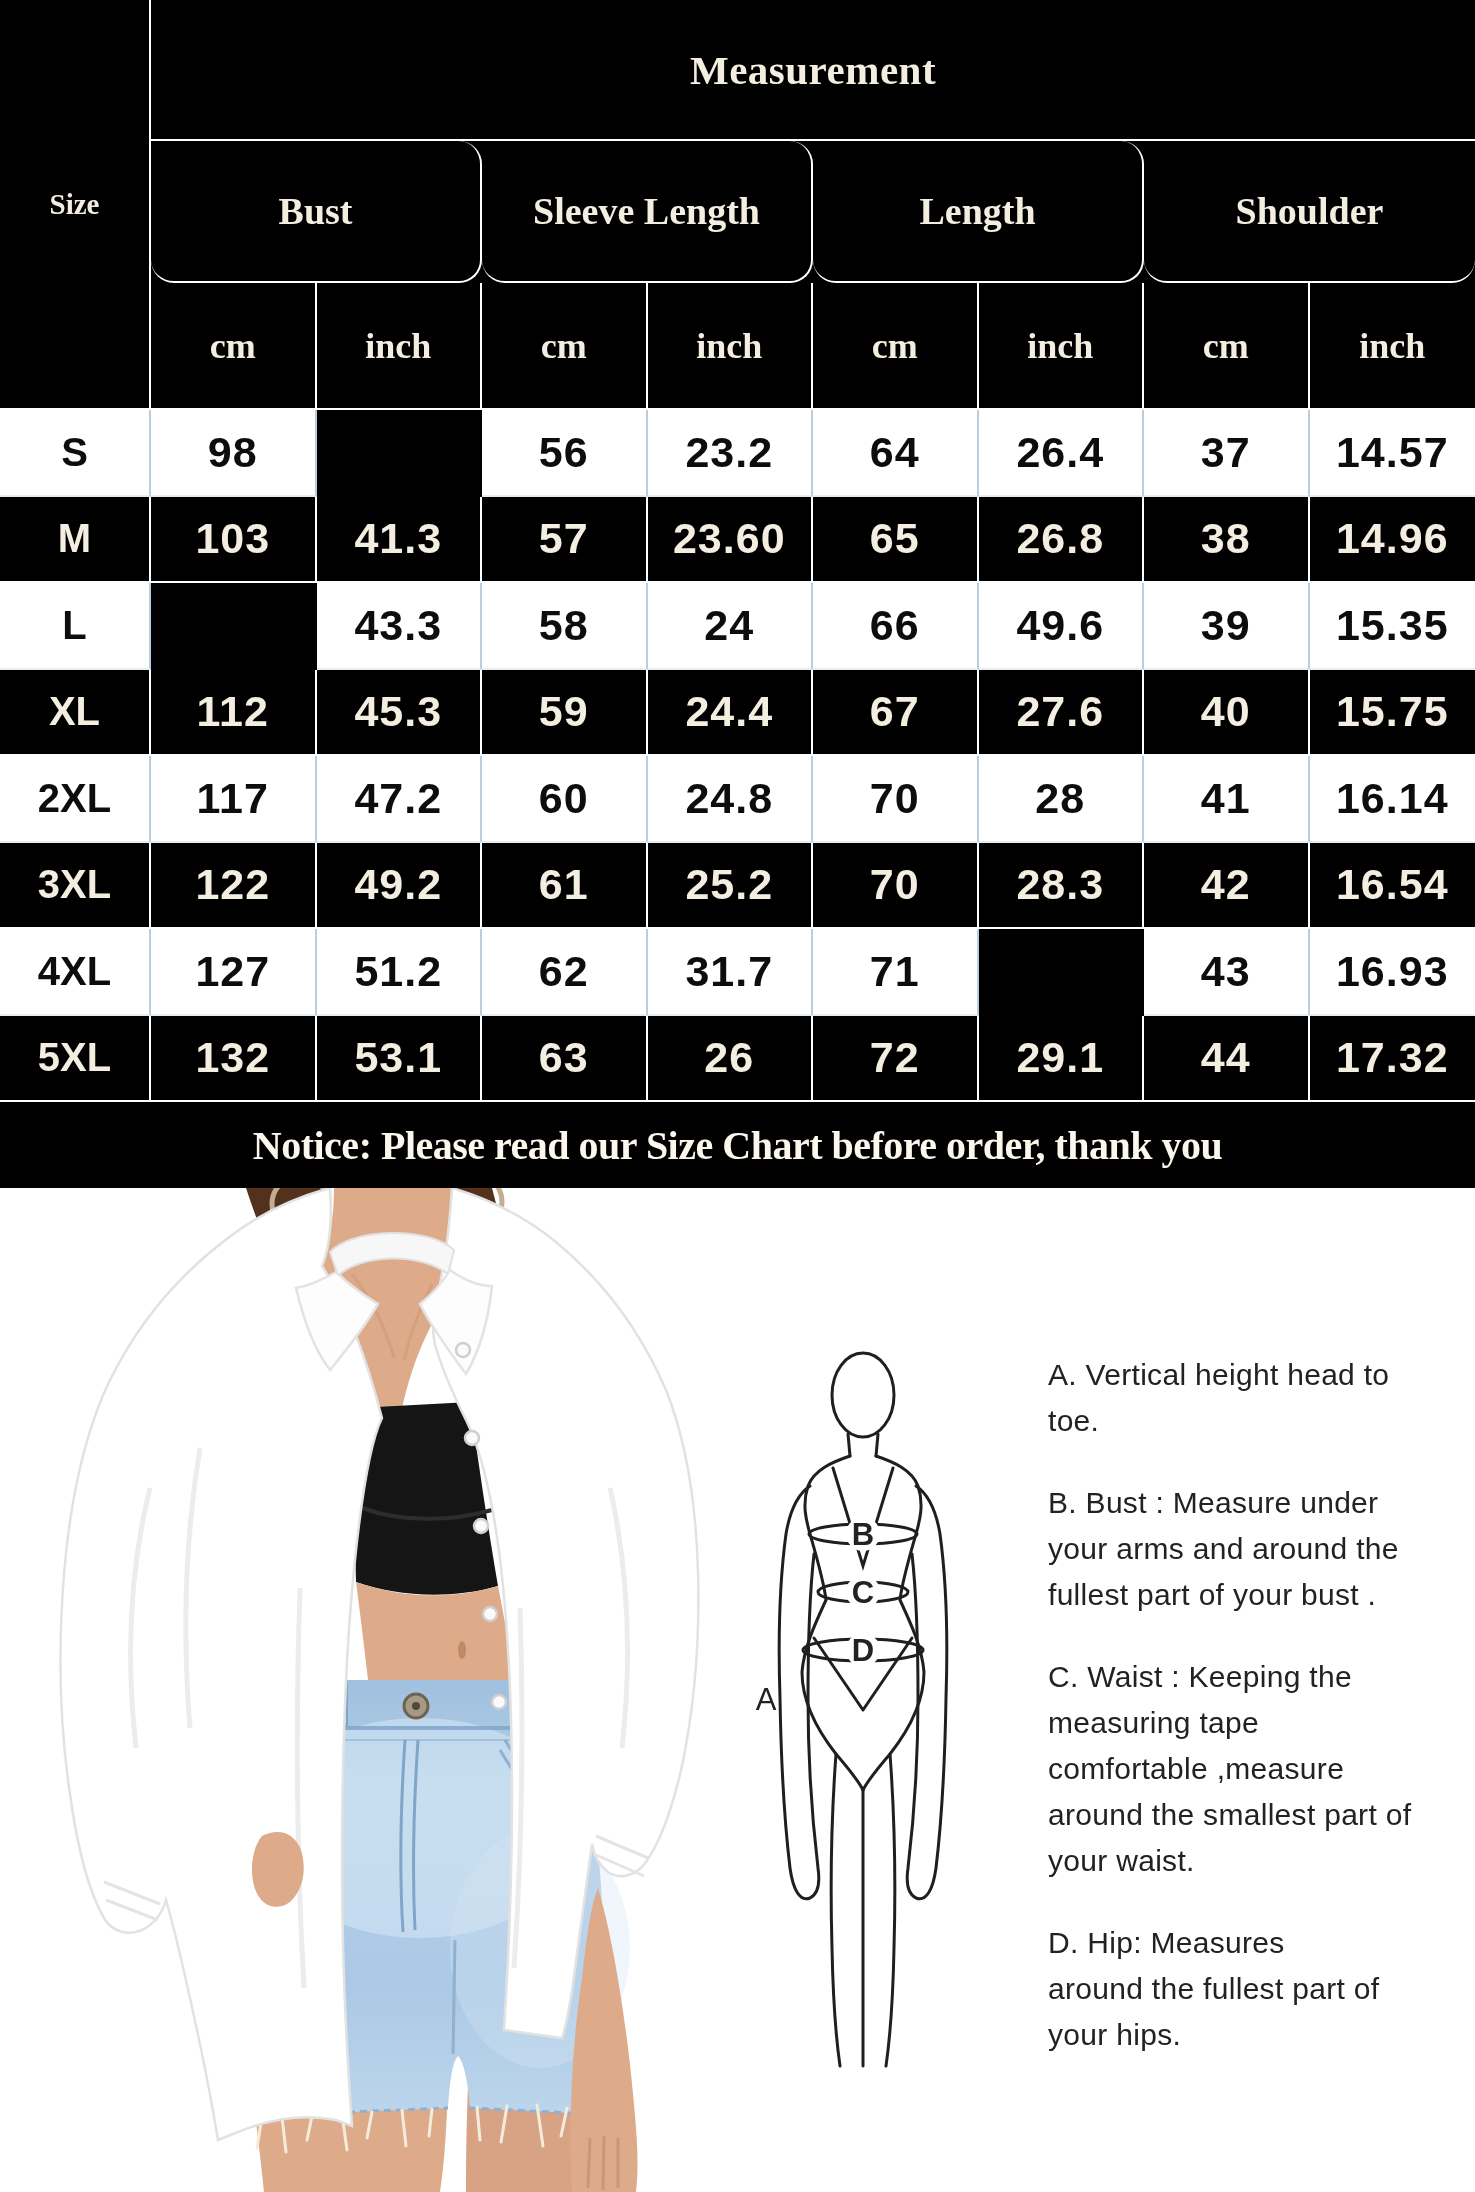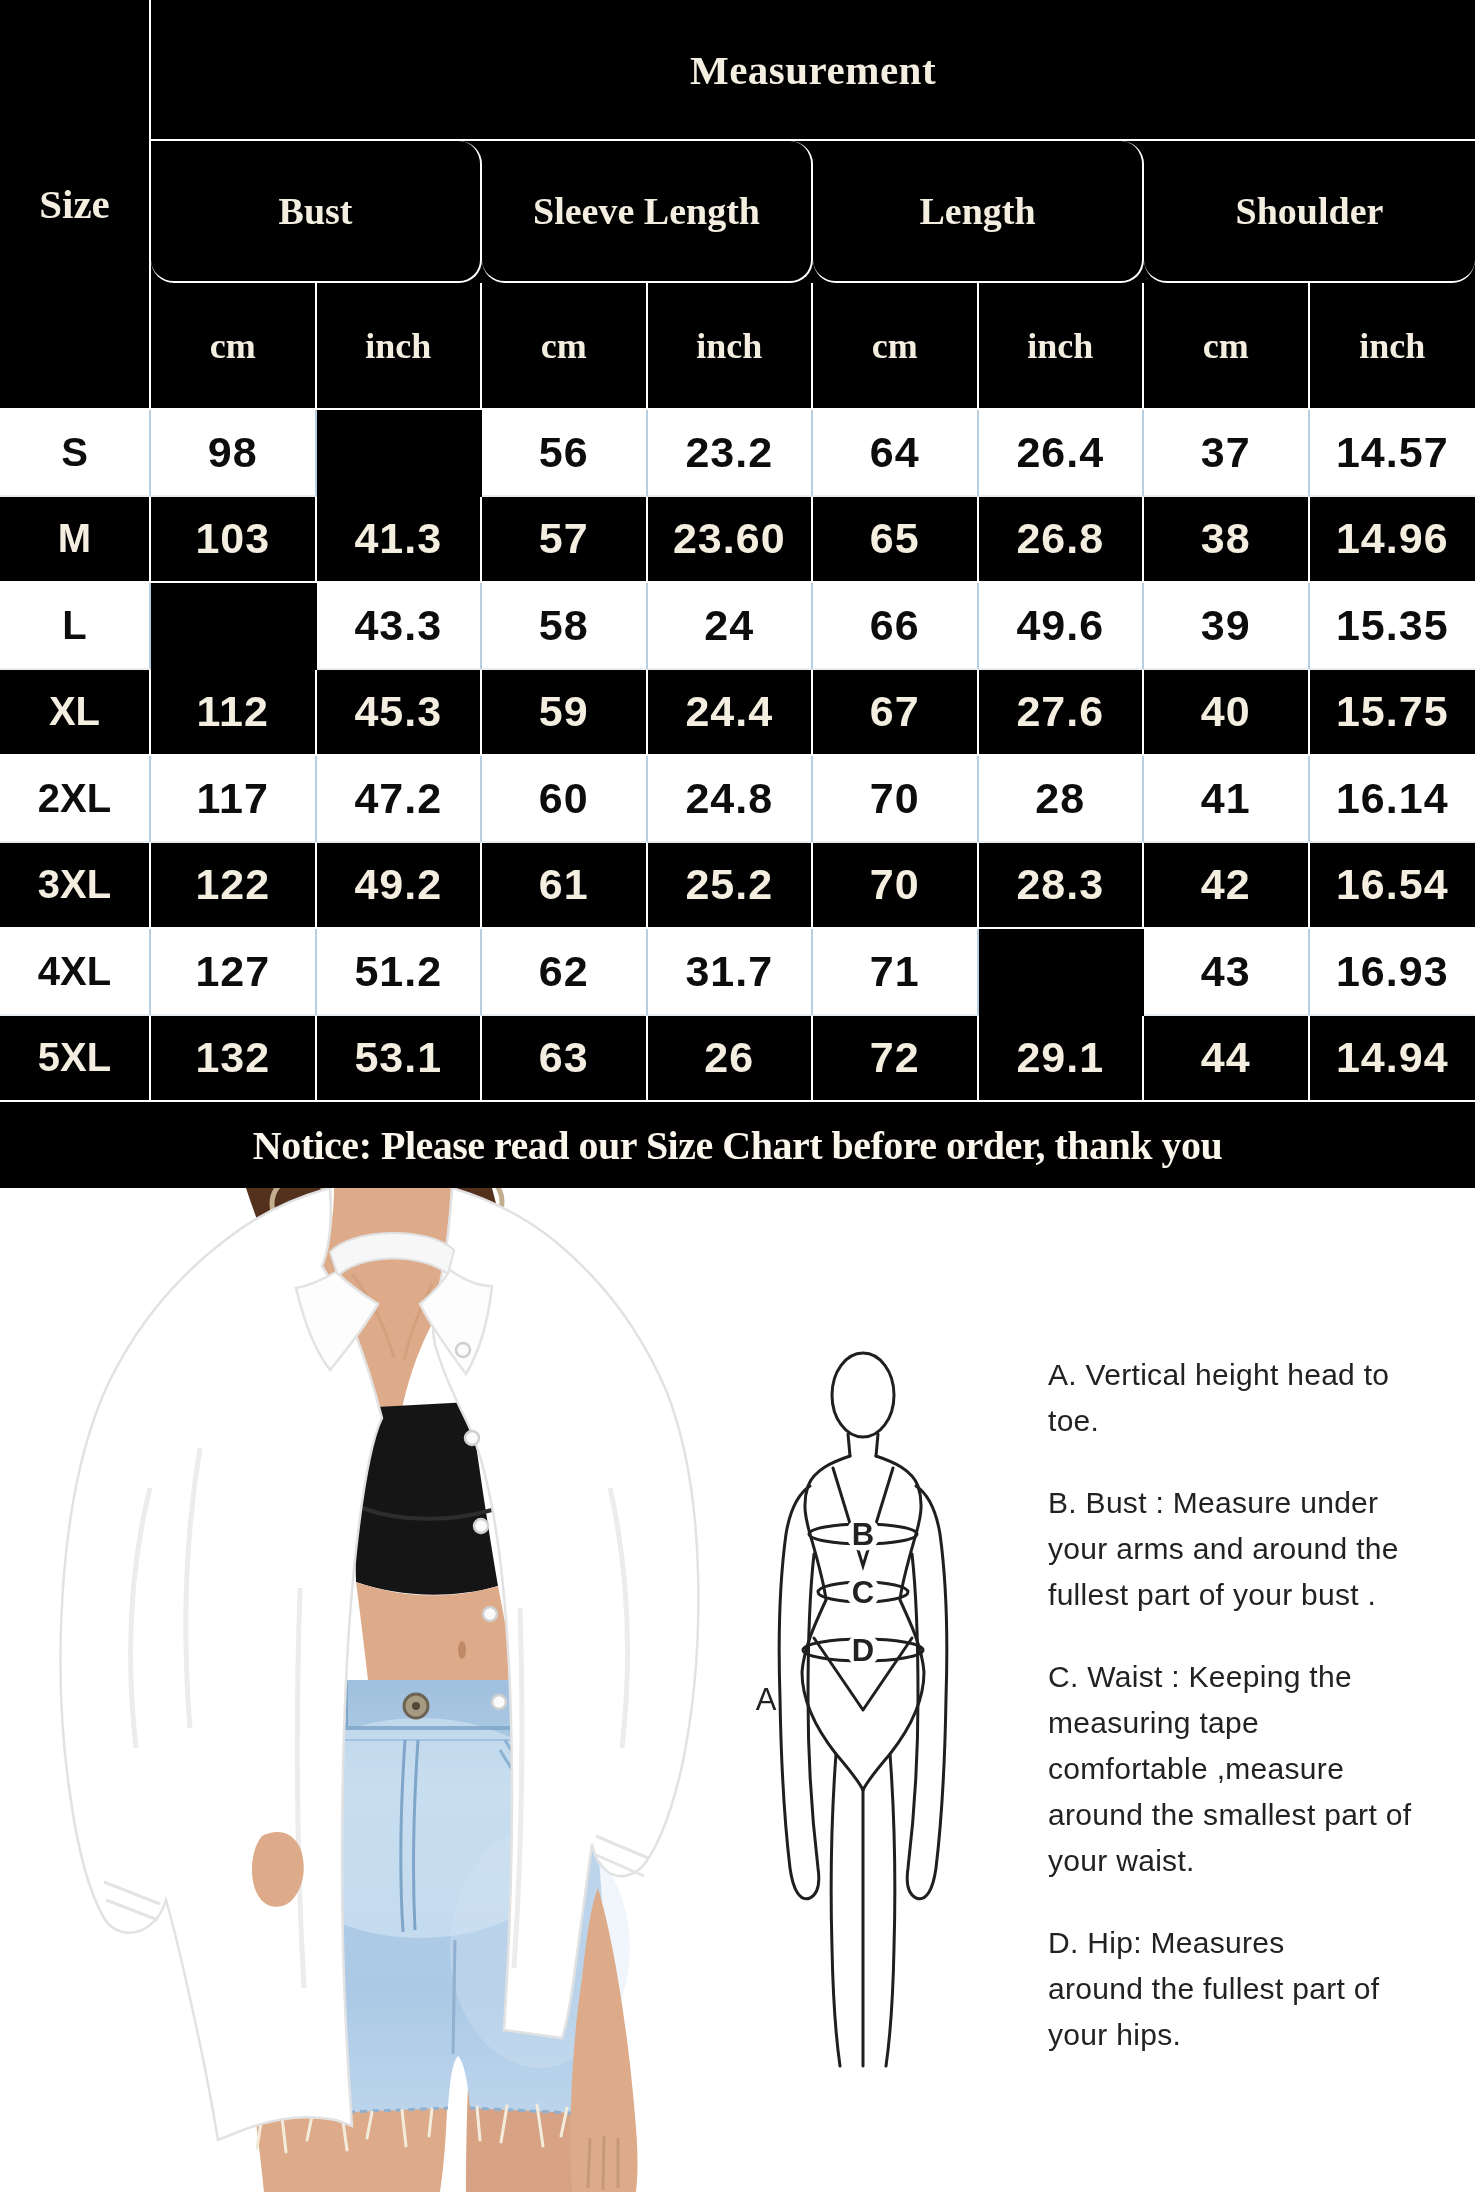--- a/index.html
+++ b/index.html
@@ -7,21 +7,21 @@
           font-family:"Liberation Sans",sans-serif;}
   
   #sizeTable{position:absolute;left:0;top:0;width:1475px;height:1188px;background:#000;
     display:grid;grid-template-columns:151px repeat(8,1fr);
     grid-template-rows:141px 142px 127px repeat(8,86.5px) 86px;}
   .cell{display:flex;align-items:center;justify-content:center;background:#000;color:#f4eee1;
         border-right:2px solid #fff;border-bottom:2px solid #fff;overflow:hidden;}
   .cell.lastcol{border-right:none;}
   .hd{font-family:"Liberation Serif",serif;font-weight:bold;}
   .meas{font-size:41px;letter-spacing:.5px;}
-  .sizehd{font-size:41px;text-align:right;}
+  .sizehd{font-size:29px;text-align:right;}
   .grp{font-size:38px;border-radius:23px;}
   .unit{font-size:36px;}
   .val{font-weight:bold;font-size:43px;letter-spacing:1px;}
   .sz{font-weight:bold;font-size:40px;}
   .light{background:#fff;color:#0d0d0d;border-right:2px solid #b6cedf;border-bottom:2px solid #e8edf1;}
   .noticeBar{grid-column:1/10;grid-row:12;border:none;background:#000;color:#fcf7ec;
     font-family:"Liberation Serif",serif;font-weight:bold;font-size:40px;letter-spacing:-0.5px;}
   
   #photo{position:absolute;left:0;top:1188px;width:740px;height:1004px;}
   #figure{position:absolute;left:748px;top:1338px;width:215px;height:735px;}
@@ -120,21 +120,21 @@
     <div class="cell val light lastcol" style="grid-area:10/9">16.93</div>
 
     <div class="cell sz" style="grid-area:11/1">5XL</div>
     <div class="cell val" style="grid-area:11/2">132</div>
     <div class="cell val" style="grid-area:11/3">53.1</div>
     <div class="cell val" style="grid-area:11/4">63</div>
     <div class="cell val" style="grid-area:11/5">26</div>
     <div class="cell val" style="grid-area:11/6">72</div>
     <div class="cell val" style="grid-area:11/7">29.1</div>
     <div class="cell val" style="grid-area:11/8">44</div>
-    <div class="cell val lastcol" style="grid-area:11/9">14.94</div>
+    <div class="cell val lastcol" style="grid-area:11/9">17.32</div>
 
     <div class="cell noticeBar">Notice: Please read our Size Chart before order, thank you</div>
   </div>
 
   <svg id="photo" viewBox="0 0 740 1004" aria-hidden="true">
     <defs>
       <linearGradient id="denim" x1="0" y1="0" x2="0" y2="1">
         <stop offset="0" stop-color="#9fc0de"></stop>
           <stop offset="0.25" stop-color="#b3cfe8"></stop>
         <stop offset="0.7" stop-color="#abc9e5"></stop>

